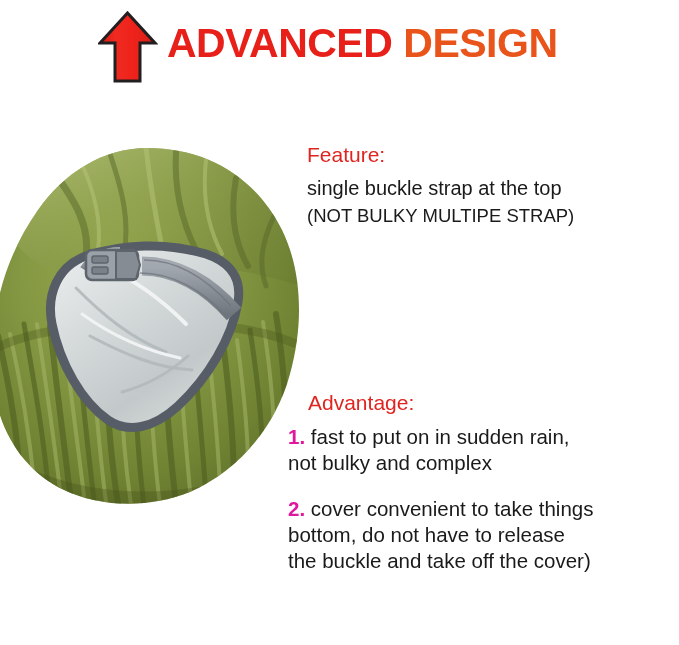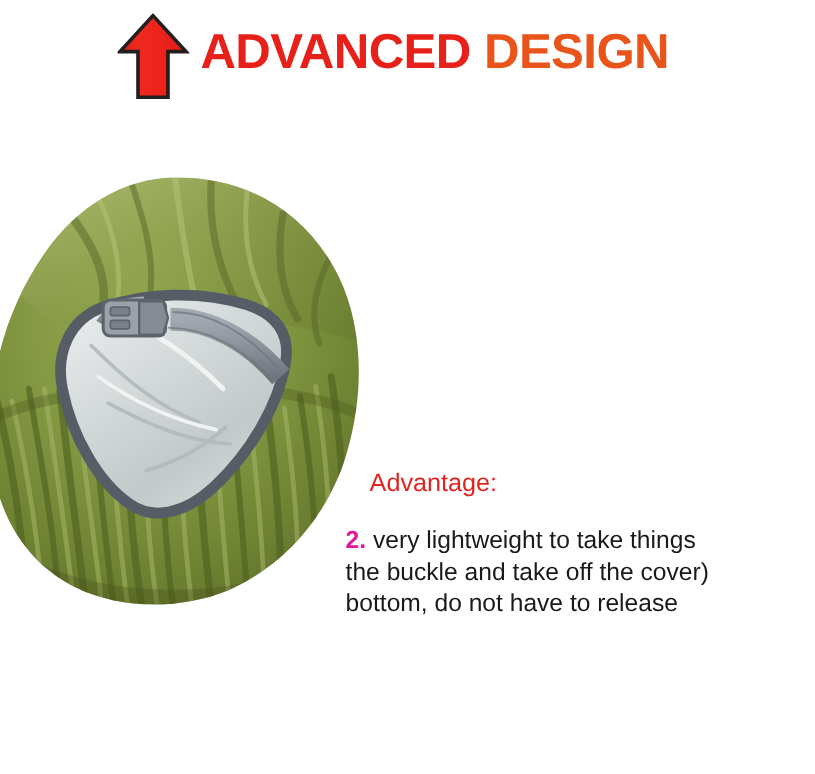--- a/index.html
+++ b/index.html
@@ -253,27 +253,37 @@
 
       <g>
         <rect x="96" y="112" width="52" height="30" rx="6" fill="#9ba1a9" stroke="#5e646b" stroke-width="2.5"></rect>
         <rect x="102" y="118" width="16" height="7" rx="2" fill="#7b8189" stroke="#5e646b" stroke-width="1.4"></rect>
         <rect x="102" y="129" width="16" height="7" rx="2" fill="#7b8189" stroke="#5e646b" stroke-width="1.4"></rect>
         <path d="M126,113 L146,113 L150,127 L146,141 L126,141 Z" fill="#868c94" stroke="#5e646b" stroke-width="2"></path>
       </g>
     </g>
   </svg>
 
+  <div id="feature-block">
+    <p class="section-heading">Feature:</p>
+    <p class="body-line" id="feature-line-1">single buckle strap at the top</p>
+    <p class="body-line" id="feature-line-2">(NOT BULKY MULTIPE STRAP)</p>
+  </div>
 
   <div id="advantage-block">
     <p class="section-heading" id="advantage-heading">Advantage:</p>
 
+    <p class="adv-item" id="adv-item-1">
+      <span class="adv-num">1.</span>
+      <span>fast to put on in sudden rain,</span>
+      <span class="cont">not bulky and complex</span>
+    </p>
 
     <p class="adv-item" id="adv-item-2">
       <span class="adv-num">2.</span>
-      <span>very lightweight to take things</span>
+      <span>cover convenient to take things</span>
+      <span class="cont">bottom, do not have to release</span>
       <span class="cont">the buckle and take off the cover)</span>
-      <span class="cont">bottom, do not have to release</span>
     </p>
 
   </div>
 
 </div>
 
 </body></html>

